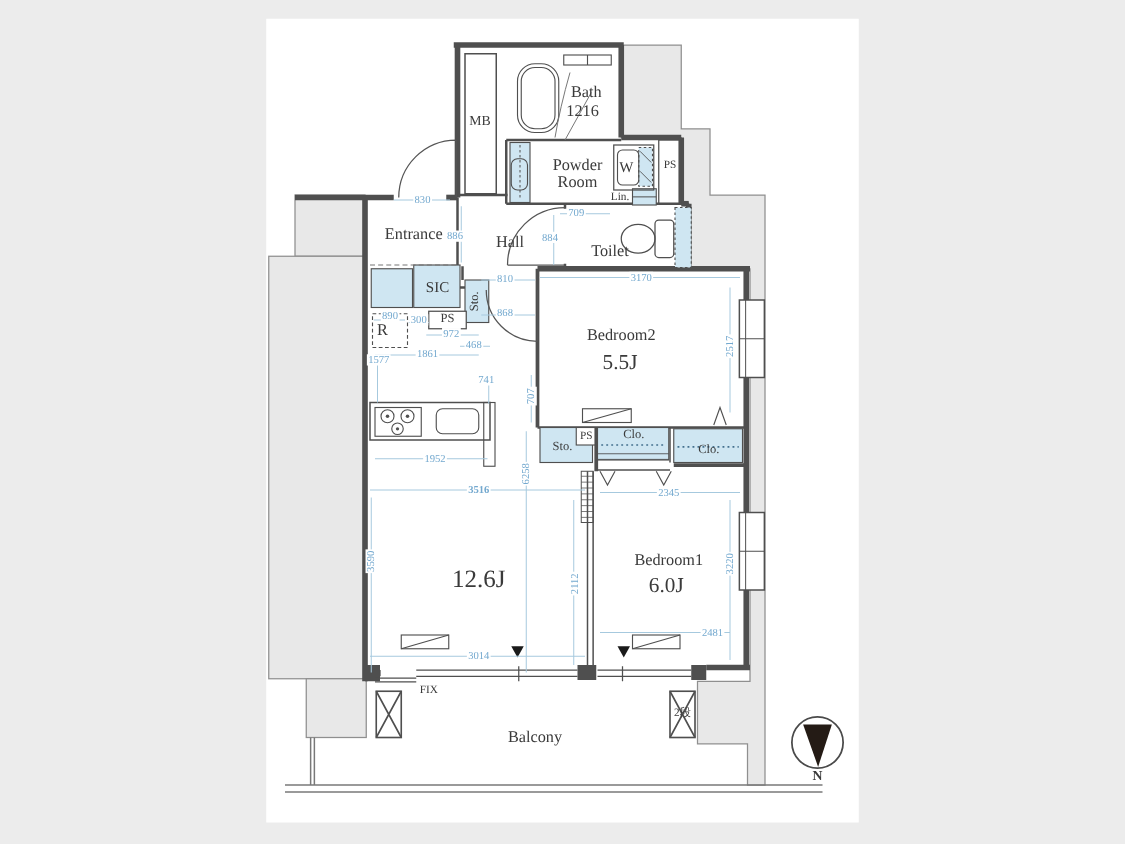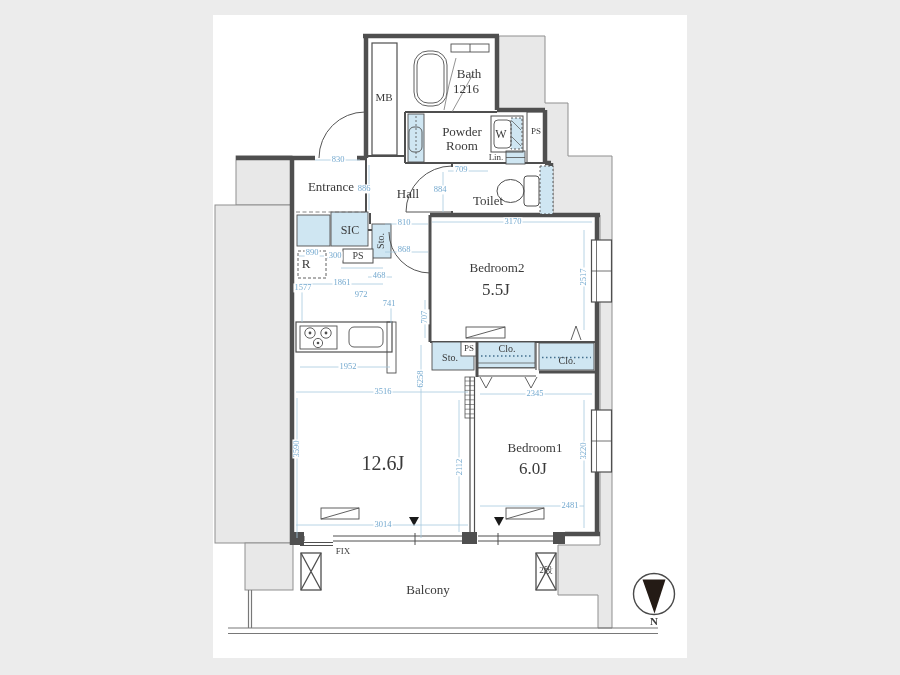--- a/index.html
+++ b/index.html
@@ -255,32 +255,32 @@
   <span class="lbl f9" style="left:343px;top:552px;">FIX</span>
   <span class="lbl f9" style="left:546px;top:571px;">2段</span>
   <span class="lbl f11 bold" style="left:654px;top:622px;">N</span>
 
   <span class="dim" style="left:338px;top:160px;">830</span>
   <span class="dim" style="left:364px;top:189px;">886</span>
   <span class="dim" style="left:440px;top:190px;">884</span>
   <span class="dim" style="left:461px;top:170px;">709</span>
   <span class="dim" style="left:404px;top:223px;">810</span>
   <span class="dim" style="left:404px;top:250px;">868</span>
-  <span class="dim" style="left:361px;top:267px;margin-top:28px;">972</span>
+  <span class="dim" style="left:361px;top:267px;">972</span>
   <span class="dim" style="left:379px;top:276px;">468</span>
   <span class="dim" style="left:335px;top:256px;">300</span>
   <span class="dim" style="left:312px;top:253px;">890</span>
   <span class="dim" style="left:342px;top:283px;">1861</span>
   <span class="dim" style="left:303px;top:288px;">1577</span>
   <span class="dim" style="left:389px;top:304px;">741</span>
   <span class="dim rot" style="left:425px;top:317px;">707</span>
   <span class="dim" style="left:513px;top:222px;">3170</span>
   <span class="dim rot" style="left:584px;top:277px;">2517</span>
   <span class="dim" style="left:348px;top:367px;">1952</span>
   <span class="dim rot" style="left:421px;top:379px;">6258</span>
-  <span class="dim" style="left:383px;top:392px;">3516</span>
+  <span class="dim" style="left:383px;top:392px;font-weight:bold;">3516</span>
   <span class="dim rot" style="left:297px;top:449px;">3590</span>
   <span class="dim rot" style="left:460px;top:467px;">2112</span>
   <span class="dim" style="left:383px;top:525px;">3014</span>
   <span class="dim" style="left:535px;top:394px;">2345</span>
   <span class="dim rot" style="left:584px;top:451px;">3220</span>
   <span class="dim" style="left:532px;top:506px;margin-left:38px;">2481</span>
 </div>
 
 </body></html>

